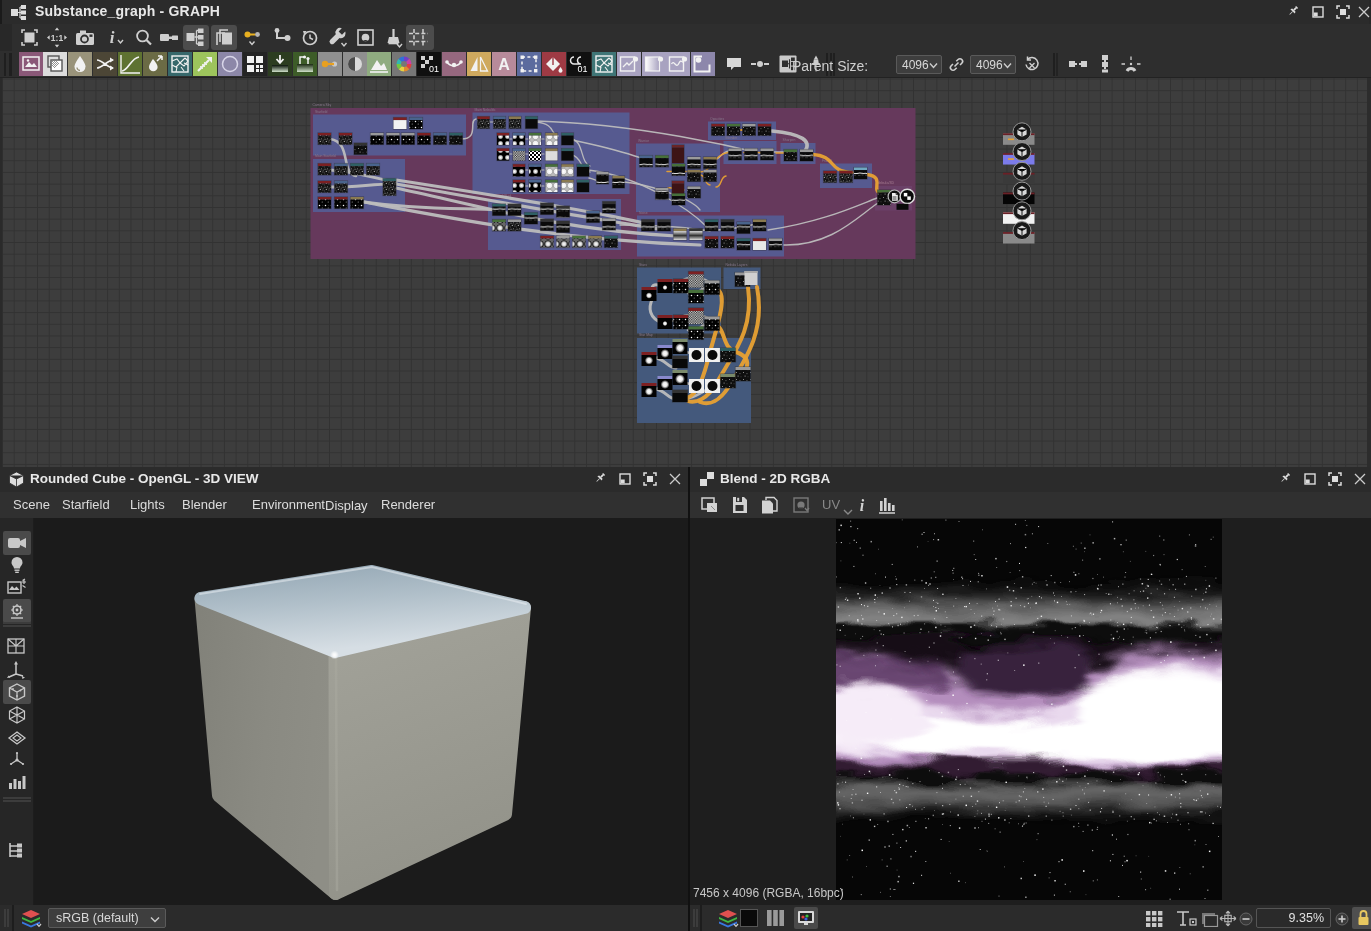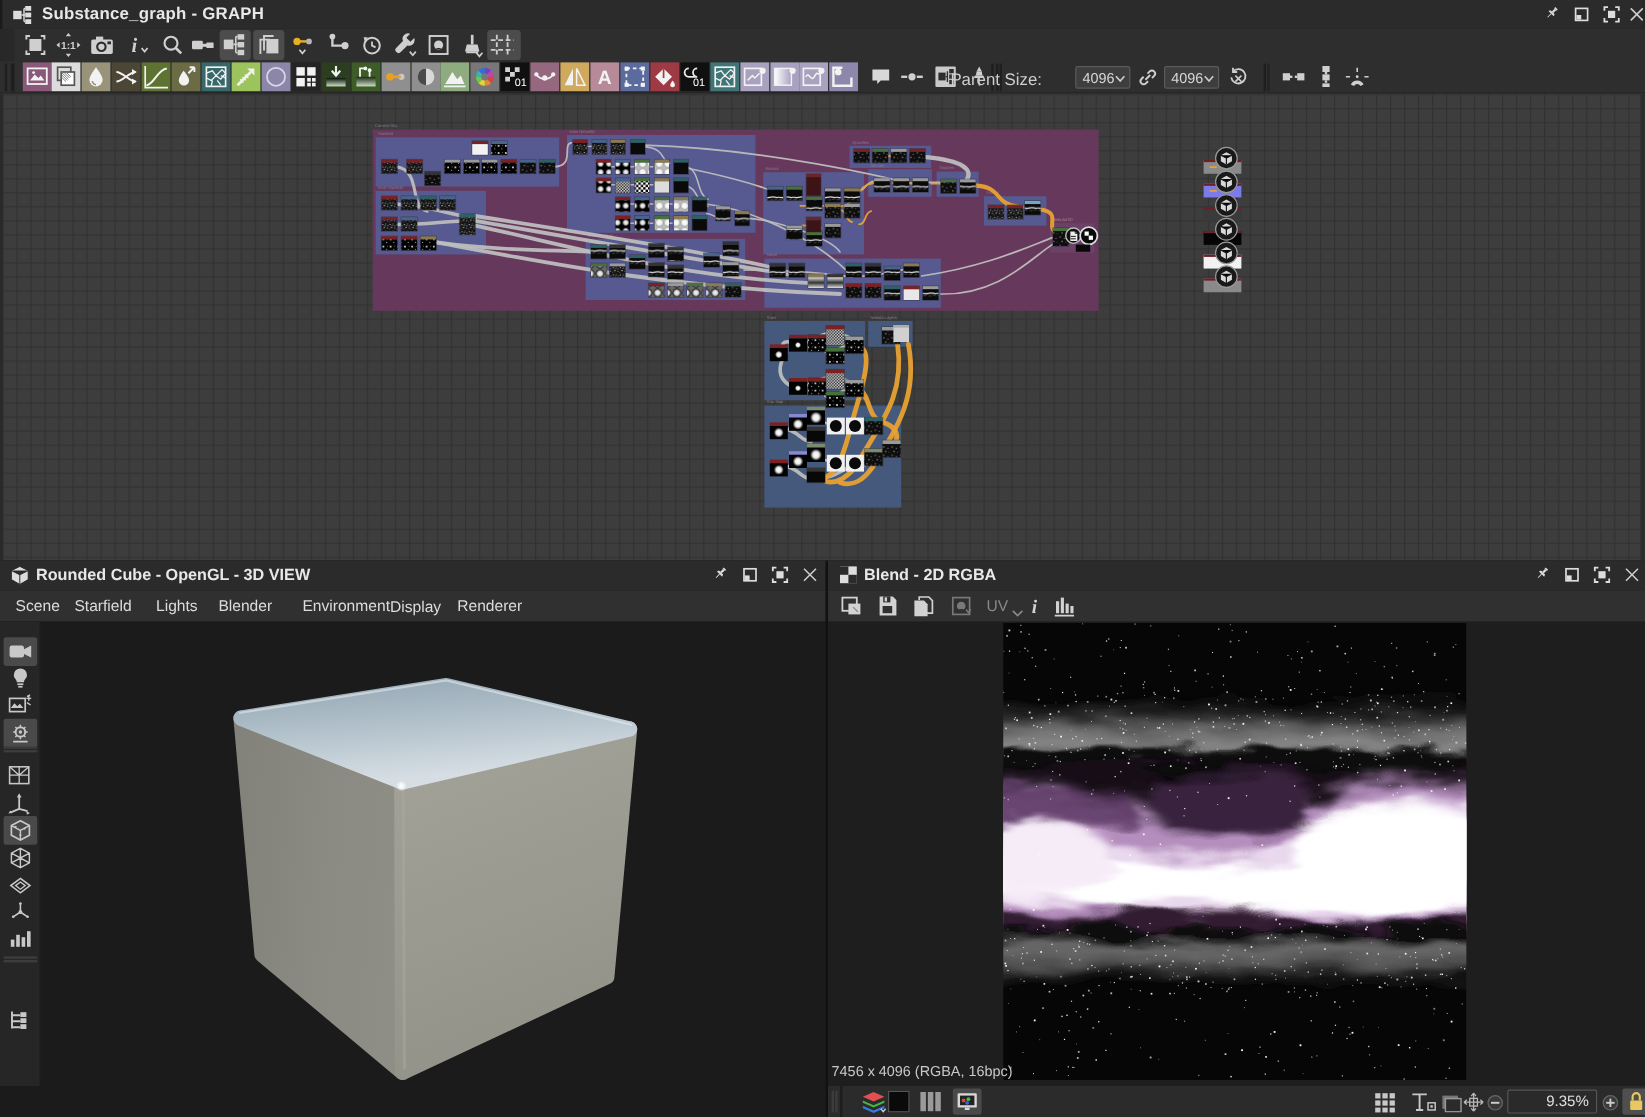--- a/index.html
+++ b/index.html
@@ -1332,20 +1332,37 @@
             <rect x="19.5" y="6" width="3" height="13" fill="#c8c8c8"></rect>
           </svg></div>
         <div class="abs" style="left:3px;top:279px;width:28px;height:5px;border-top:2px solid #3c3c3c;border-bottom:2px solid #3c3c3c"></div>
         <div class="abs" style="left:3px;top:320px;width:28px;height:24px;"><svg width="28" height="24" viewBox="0 0 28 24">
             <path d="M7 5 v14 M7 8 h7 M7 13 h7 M7 18 h7" stroke="#c8c8c8" stroke-width="1.6" fill="none"></path>
             <rect x="14" y="5.5" width="5" height="4" fill="#c8c8c8"></rect>
             <rect x="14" y="10.5" width="5" height="4" fill="#c8c8c8"></rect>
             <rect x="14" y="15.5" width="5" height="4" fill="#c8c8c8"></rect>
           </svg></div>
     </div>
+    <div class="pstat">
+        <svg class="abs" style="left:20px;top:4px" width="22" height="19" viewBox="0 0 22 19">
+          <path d="M11 1 L20 5 L11 9 L2 5 Z" fill="#e05050"></path>
+          <path d="M2 8 L11 12 L20 8 L20 10 L11 14 L2 10 Z" fill="#40b840"></path>
+          <path d="M2 12.5 L11 16.5 L20 12.5 L20 14.5 L11 18.5 L2 14.5 Z" fill="#3878e0"></path>
+          <path d="M17 15 l2 2.4 2 -2.4" stroke="#ccc" stroke-width="1.2" fill="none"></path>
+        </svg>
+        <div class="abs" style="left:48px;top:3px;width:118px;height:20px;background:#3e3e3e;border:1px solid #5a5a5a;border-radius:2px;color:#d8d8d8;font-size:12.5px">
+          <span style="position:absolute;left:7px;top:2px">sRGB (default)</span>
+          <svg style="position:absolute;right:5px;top:7px" width="10" height="7" viewBox="0 0 10 7">
+            <path d="M1 1.5 L5 5.5 L9 1.5" stroke="#ccc" stroke-width="1.4" fill="none"></path>
+          </svg>
+        </div>
+        <div class="abs" style="left:0;top:0;width:14px;height:26px;border-right:2px solid #1d1d1d">
+          <div style="position:absolute;left:4px;top:4px;width:5px;height:18px;border-left:2px solid #3c3c3c;border-right:2px solid #3c3c3c"></div>
+        </div>
+      </div>
   </div>
   <div class="abs" id="vdiv"></div>
 
   <div class="abs" id="br">
     <div class="phead">
       <svg class="abs" style="left:9px;top:4px" width="16" height="16" viewBox="0 0 16 16">
         <rect x="1" y="1" width="14" height="14" fill="#ddd"></rect>
         <rect x="1" y="1" width="7" height="7" fill="#2b2b2b"></rect>
         <rect x="8" y="8" width="7" height="7" fill="#2b2b2b"></rect>
       </svg>

